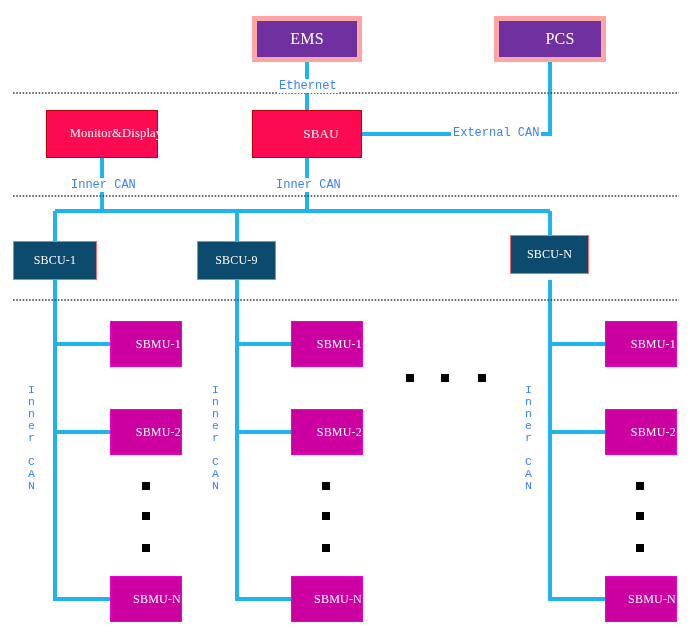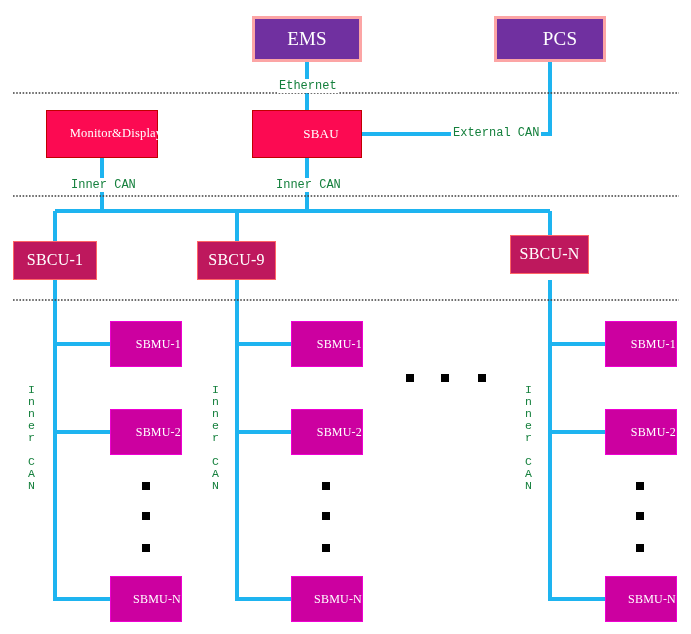--- a/index.html
+++ b/index.html
@@ -31,46 +31,46 @@
     justify-content: center;
     color: #ffffff;
     text-align: center;
     box-sizing: border-box;
     z-index: 3;
     line-height: 1.05;
     letter-spacing: 0.2px;
   }
   .node.ems, .node.pcs {
     background: #7030a0;
-    border: 3px solid #fca5a5;
-    font-size: 19px;
+    border: 5px solid #fca5a5;
+    font-size: 16px;
     text-align: center;
   }
   .node.sbau, .node.monitor {
     background: #fc0a52;
     border: 1px solid #c00000;
     font-size: 13px;
     padding-left: 28px;
   }
   .node.monitor { font-size: 12.5px; }
   .node.sbcu {
-    background: #be185d;
+    background: #0c4a6e;
     border: 1px solid #ff6666;
-    font-size: 16px;
+    font-size: 12px;
     font-family: Liberation Serif, serif;
   }
   .node.sbmu {
     background: #cc00a0;
     border: 1px solid #ef00d2;
     font-size: 12px;
     justify-content: flex-end;
   }
   .wire-label {
     position: absolute;
-    color: #15803d;
+    color: #3b82f6;
     font-family: "Liberation Mono", "DejaVu Sans Mono", monospace;
     font-size: 12px;
     white-space: nowrap;
     background: #ffffff;
     padding: 0 2px;
     z-index: 4;
   }
   .wire-label.vert {
     writing-mode: vertical-rl;
     text-orientation: upright;

